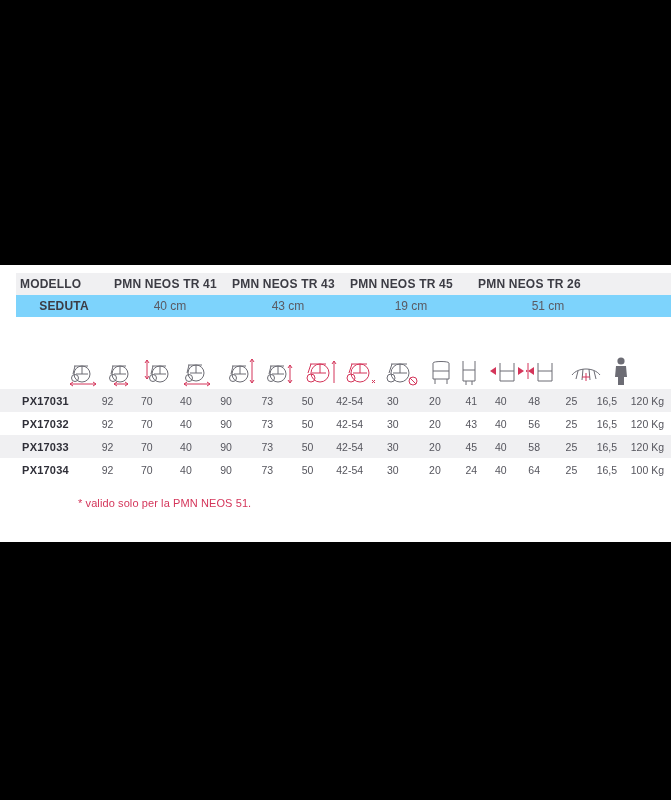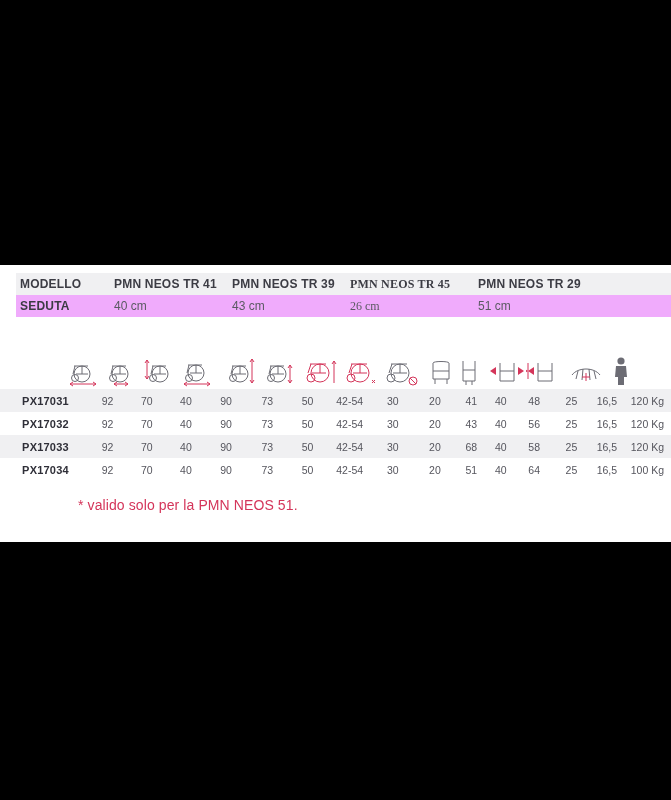--- a/index.html
+++ b/index.html
@@ -39,37 +39,37 @@
     border-collapse: collapse;
     font-size: 12px;
     color: #4b4b52;
   }
   .spec-table td {
     padding: 3px 0 3px 0;
     vertical-align: middle;
     height: 16px;
   }
   .spec-table tr.row-odd td { background: #f0f0f2; }
-  .spec-table tr.row-even td { background: #f0abfc; }
+  .spec-table tr.row-even td { background: #7dd3fc; text-align: center; }
   .spec-label {
     font-weight: bold;
     color: #3c3c44;
     letter-spacing: .2px;
     padding-left: 4px !important;
     width: 88px;
   }
   .spec-head {
     font-weight: bold;
     color: #3c3c44;
     letter-spacing: .2px;
   }
   .spec-val { color: #5a5a62; }
   .c1 { width: 112px; padding-left: 6px !important; margin-left: 47px;}
   .c2 { width: 112px; padding-left: 6px !important;}
-  .c3 { width: 122px; padding-left: 6px !important; font-family: Liberation Serif, serif;}
+  .c3 { width: 122px; padding-left: 6px !important;}
   .c4 { width: 140px; padding-left: 6px !important;}
   .cfill { width: auto; }
 
   
   .icon-strip {
     position: absolute;
     left: 0;
     top: 86px;
     width: 671px;
     height: 36px;
@@ -116,51 +116,51 @@
     top: 215px;
     font-size: 11.5px;
     color: #d4355a;
     letter-spacing: .1px;
     white-space: nowrap;
   }
   .iso-note {
     position: absolute;
     left: 78px;
     top: 232px;
-    font-size: 14px;
+    font-size: 11px;
     color: #d4355a;
     letter-spacing: .1px;
     white-space: nowrap;
   }
   .pink { stroke: #d4355a; fill: none; }
   .grey { stroke: #6c6c74; fill: none; }
   .greyf { fill: #6c6c74; stroke: none; }
   .pinkf { fill: #d4355a; stroke: none; }
 </style>
 </head>
 <body>
 
 <div id="page">
   <div id="sheet">
 
     <table class="spec-table">
       <tbody>
           <tr class="row-odd">
         <td class="spec-label">MODELLO</td>
         <td class="spec-head c1">PMN NEOS TR 41</td>
-        <td class="spec-head c2">PMN NEOS TR 39</td>
+        <td class="spec-head c2">PMN NEOS TR 43</td>
         <td class="spec-head c3">PMN NEOS TR 45</td>
-        <td class="spec-head c4">PMN NEOS TR 29</td>
+        <td class="spec-head c4">PMN NEOS TR 26</td>
         <td class="cfill"></td>
       </tr>
       <tr class="row-even">
         <td class="spec-label">SEDUTA</td>
         <td class="spec-val c1">40 cm</td>
         <td class="spec-val c2">43 cm</td>
-        <td class="spec-val c3">26 cm</td>
+        <td class="spec-val c3">19 cm</td>
         <td class="spec-val c4">51 cm</td>
         <td class="cfill"></td>
       </tr>
     </tbody>
       </table>
 
     <div class="icon-strip">
 
       <div class="icon-cell" style="left:66px;width:34px;">
         <svg width="34" height="34" viewBox="0 0 34 34">
@@ -387,39 +387,39 @@
         <td class="code-cell">PX17033</td>
         <td>92</td>
         <td>70</td>
         <td>40</td>
         <td>90</td>
         <td>73</td>
         <td>50</td>
         <td>42-54</td>
         <td>30</td>
         <td>20</td>
-        <td>68</td>
+        <td>45</td>
         <td>40</td>
         <td>58</td>
         <td>25</td>
         <td>16,5</td>
         <td>120 Kg</td>
       </tr>
       <tr class="dr-even">
         <td class="code-cell">PX17034</td>
         <td>92</td>
         <td>70</td>
         <td>40</td>
         <td>90</td>
         <td>73</td>
         <td>50</td>
         <td>42-54</td>
         <td>30</td>
         <td>20</td>
-        <td>51</td>
+        <td>24</td>
         <td>40</td>
         <td>64</td>
         <td>25</td>
         <td>16,5</td>
         <td>100 Kg</td>
       </tr>
     </tbody>
       </table>
 
     <div class="iso-note">* valido solo per la PMN NEOS 51.</div>

